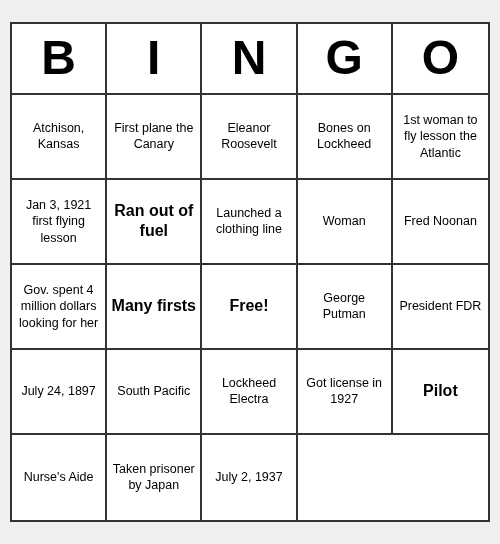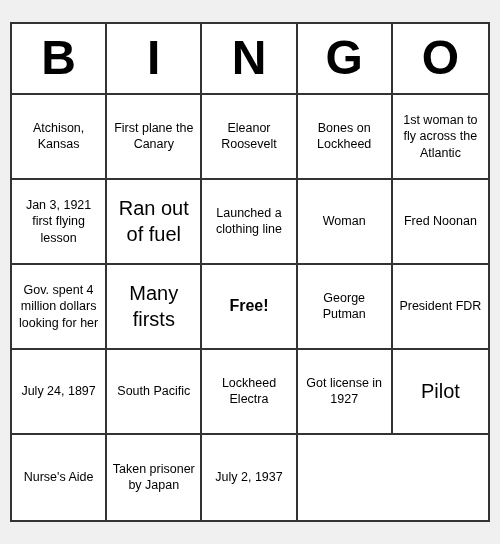--- a/index.html
+++ b/index.html
@@ -62,22 +62,22 @@
 
     .bingo-cell:nth-child(5n) {
       border-right: none;
     }
 
     .bingo-cell:nth-child(n+21) {
       border-bottom: none;
     }
 
     .bingo-cell.large-text {
-      font-size: 20px;
-      font-weight: normal;
+      font-size: 16px;
+      font-weight: bold;
     }
 
     .bingo-cell.free {
       font-size: 16px;
       font-weight: bold;
     }
   </style>
 </head>
 <body>
 
@@ -87,21 +87,21 @@
       <div class="bingo-letter">I</div>
       <div class="bingo-letter">N</div>
       <div class="bingo-letter">G</div>
       <div class="bingo-letter">O</div>
     </div>
   <div class="bingo-grid">
   <div class="bingo-cell">Atchison, Kansas</div>
       <div class="bingo-cell">First plane the Canary</div>
       <div class="bingo-cell">Eleanor Roosevelt</div>
       <div class="bingo-cell">Bones on Lockheed</div>
-      <div class="bingo-cell">1st woman to fly across the Atlantic</div>
+      <div class="bingo-cell">1st woman to fly lesson the Atlantic</div>
       <div class="bingo-cell">Jan 3, 1921 first flying lesson</div>
       <div class="bingo-cell large-text">Ran out of fuel</div>
       <div class="bingo-cell">Launched a clothing line</div>
       <div class="bingo-cell">Woman</div>
       <div class="bingo-cell">Fred Noonan</div>
       <div class="bingo-cell">Gov. spent 4 million dollars looking for her</div>
       <div class="bingo-cell large-text">Many firsts</div>
       <div class="bingo-cell large-text free">Free!</div>
       <div class="bingo-cell">George Putman</div>
       <div class="bingo-cell">President FDR</div>

